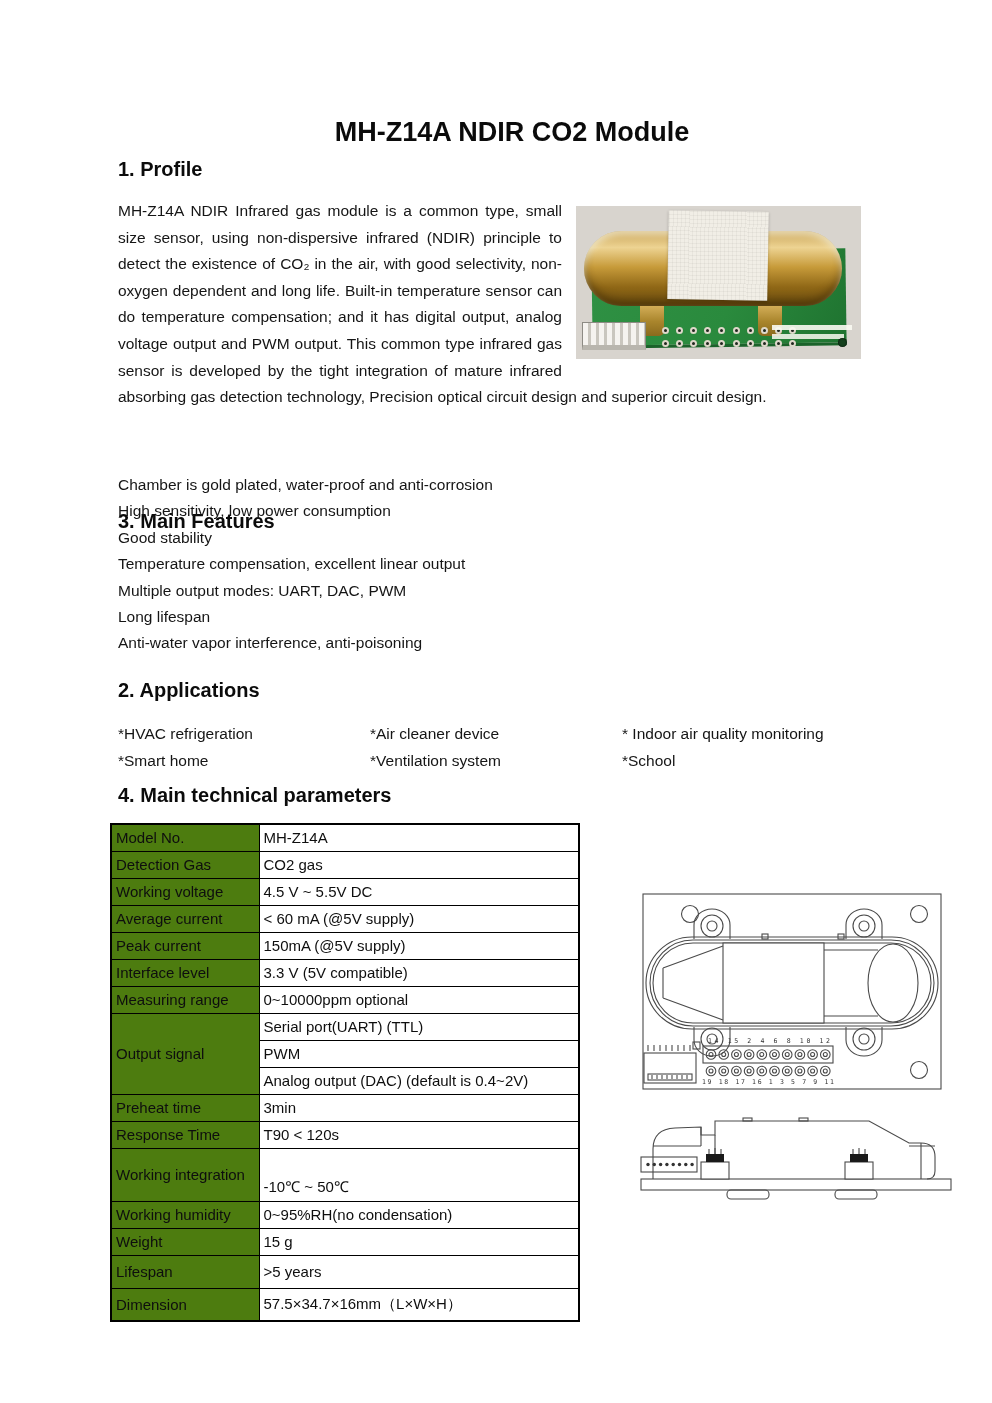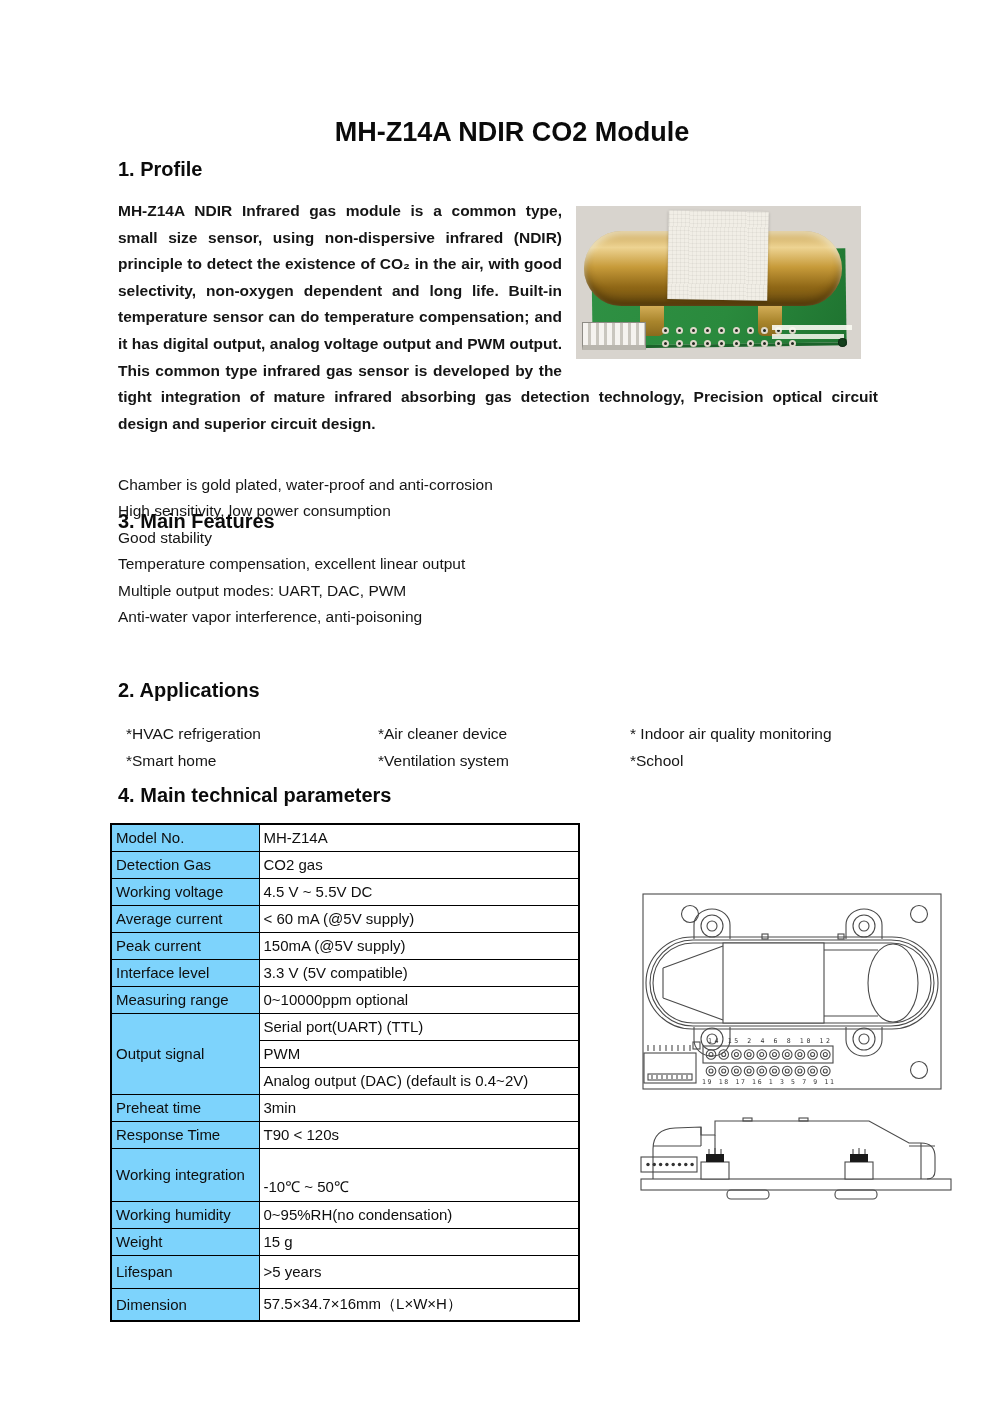--- a/index.html
+++ b/index.html
@@ -20,21 +20,21 @@
     left:118px; font-size:20px; font-weight:bold; color:#0b0b0b; margin:0;
   }
   #h-profile  { top:158px; }
   #h-features { top:470px;margin-top:40px; }
   #h-apps     { top:679px; }
   #h-params   { top:784px; }
 
   
   .profile-body {
     top:198px; left:118px; width:760px;
-    font-size:15.5px; line-height:26.6px; text-align:justify;font-weight:bold;
+    font-size:15.5px; line-height:26.6px; text-align:justify;
   }
   .photo {
     float:right; width:285px; height:153px; margin:8px 17px 10px 14px;
     background:#d8d4ce; position:relative; overflow:hidden;
   }
   .pcb {
     position:absolute; left:16px; top:44px; width:254px; height:97px;
     background:linear-gradient(115deg,#2f9144 0%,#2a8a3d 55%,#1f7330 100%);
     border-bottom:3px solid #1b632a; transform:rotate(-0.8deg);
   }
@@ -72,33 +72,33 @@
       linear-gradient(rgba(250,250,242,.9),rgba(250,250,242,.9)) 0 0/100% 5px no-repeat,
       linear-gradient(rgba(250,250,242,.85),rgba(250,250,242,.85)) 0 9px/90% 5px no-repeat; }
   .mhole { position:absolute; right:14px; bottom:12px; width:9px; height:9px;
     border-radius:50%; background:#14401d; box-shadow:inset 0 0 2px #000; }
 
   
   .features { top:472px; left:118px; width:620px; font-size:15.5px; line-height:26.4px; }
 
   
   .apps {
-    top:720px; left:126px; width:770px;
+    top:720px; left:118px; width:770px;
     display:grid; grid-template-columns:252px 252px 1fr; line-height:27px;
     font-size:15.5px;
   }
 
   
   table.params {
     position:absolute; top:823px; left:110px; width:470px;
     border-collapse:collapse; border:2px solid #000;
     font-size:15px; color:#0e0e0e;
   }
   table.params td { border:1px solid #000; height:27px; padding:1px 4px; }
-  td.lbl { width:148px; background:#7dd3fc; text-align:left; padding-left:8px; }
+  td.lbl { width:148px; background:#4d7c0f; text-align:left; padding-left:8px; }
   td.val { }
   tr.tall td { height:33px; }
   tr.temp td { height:53px; }
   tr.temp td.lbl { line-height:26px; }
   tr.temp td.val { vertical-align:bottom; padding-bottom:5px; }
 
   
   .drawing { position:absolute; }
   #top-view  { top:893px; left:642px; }
   #side-view { top:1117px; left:639px; }
@@ -147,20 +147,21 @@
   <span>MH-Z14A NDIR Infrared gas module is a common type, small size sensor, using non-dispersive infrared (NDIR) principle to detect the existence of CO₂ in the air, with good selectivity, non-oxygen dependent and long life. Built-in temperature sensor can do temperature compensation; and it has digital output, analog voltage output and PWM output. This common type infrared gas sensor is developed by the tight integration of mature infrared absorbing gas detection technology, Precision optical circuit design and superior circuit design.</span>
 </div>
 
 <h2 class="abs h2" id="h-features">3. Main Features</h2>
 <div class="abs features">
   <div>Chamber is gold plated, water-proof and anti-corrosion</div>
   <div>High sensitivity, low power consumption</div>
   <div>Good stability</div>
   <div>Temperature compensation, excellent linear output</div>
   <div>Multiple output modes: UART, DAC, PWM</div>
+  <div>Long lifespan</div>
   <div>Anti-water vapor interference, anti-poisoning</div>
 </div>
 
 <h2 class="abs h2" id="h-apps">2. Applications</h2>
 <div class="abs apps">
   <div>*HVAC refrigeration</div>
   <div>*Air cleaner device</div>
   <div>* Indoor air quality monitoring</div>
   <div>*Smart home</div>
   <div>*Ventilation system</div>

